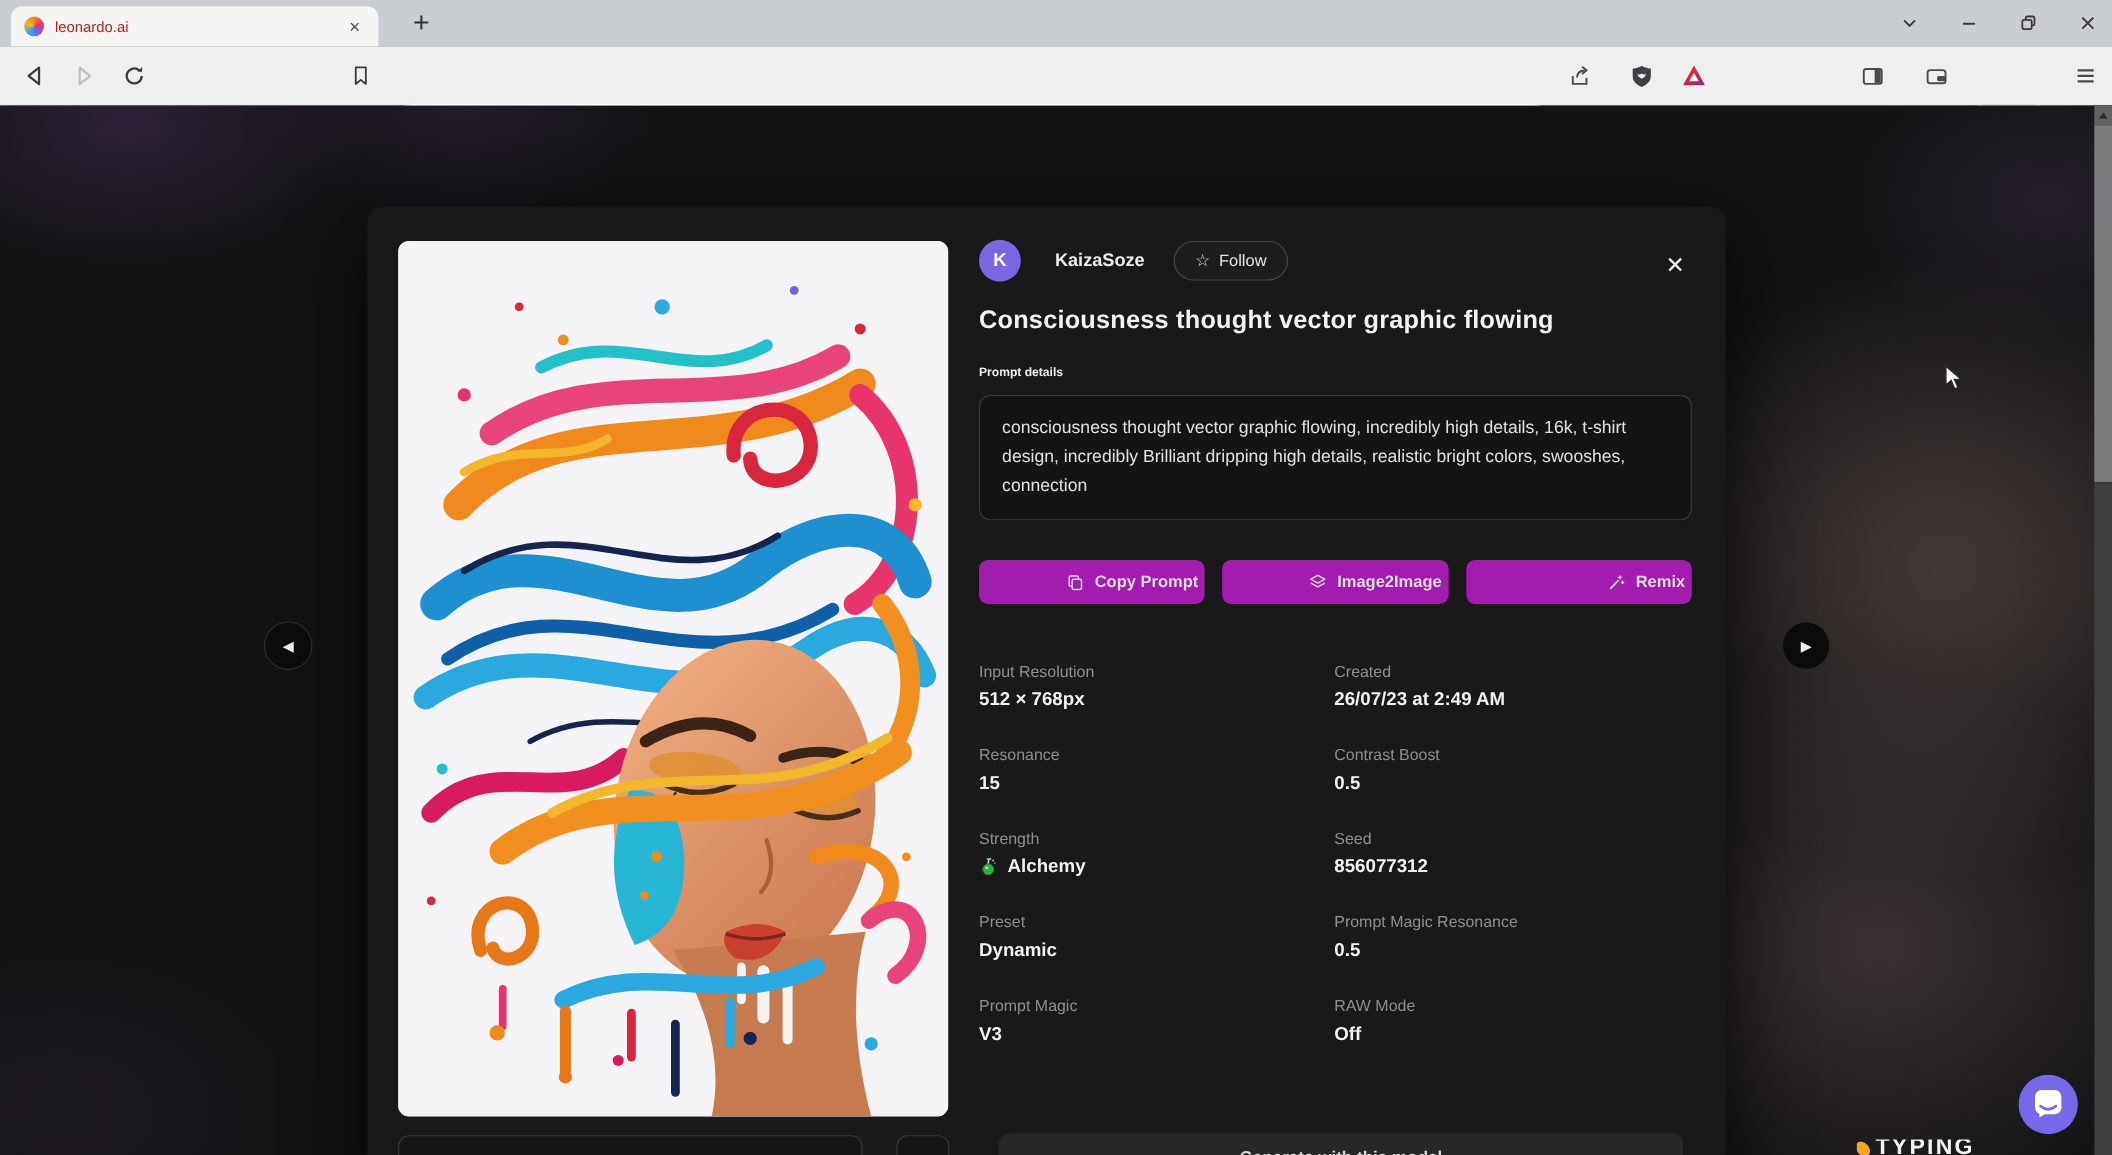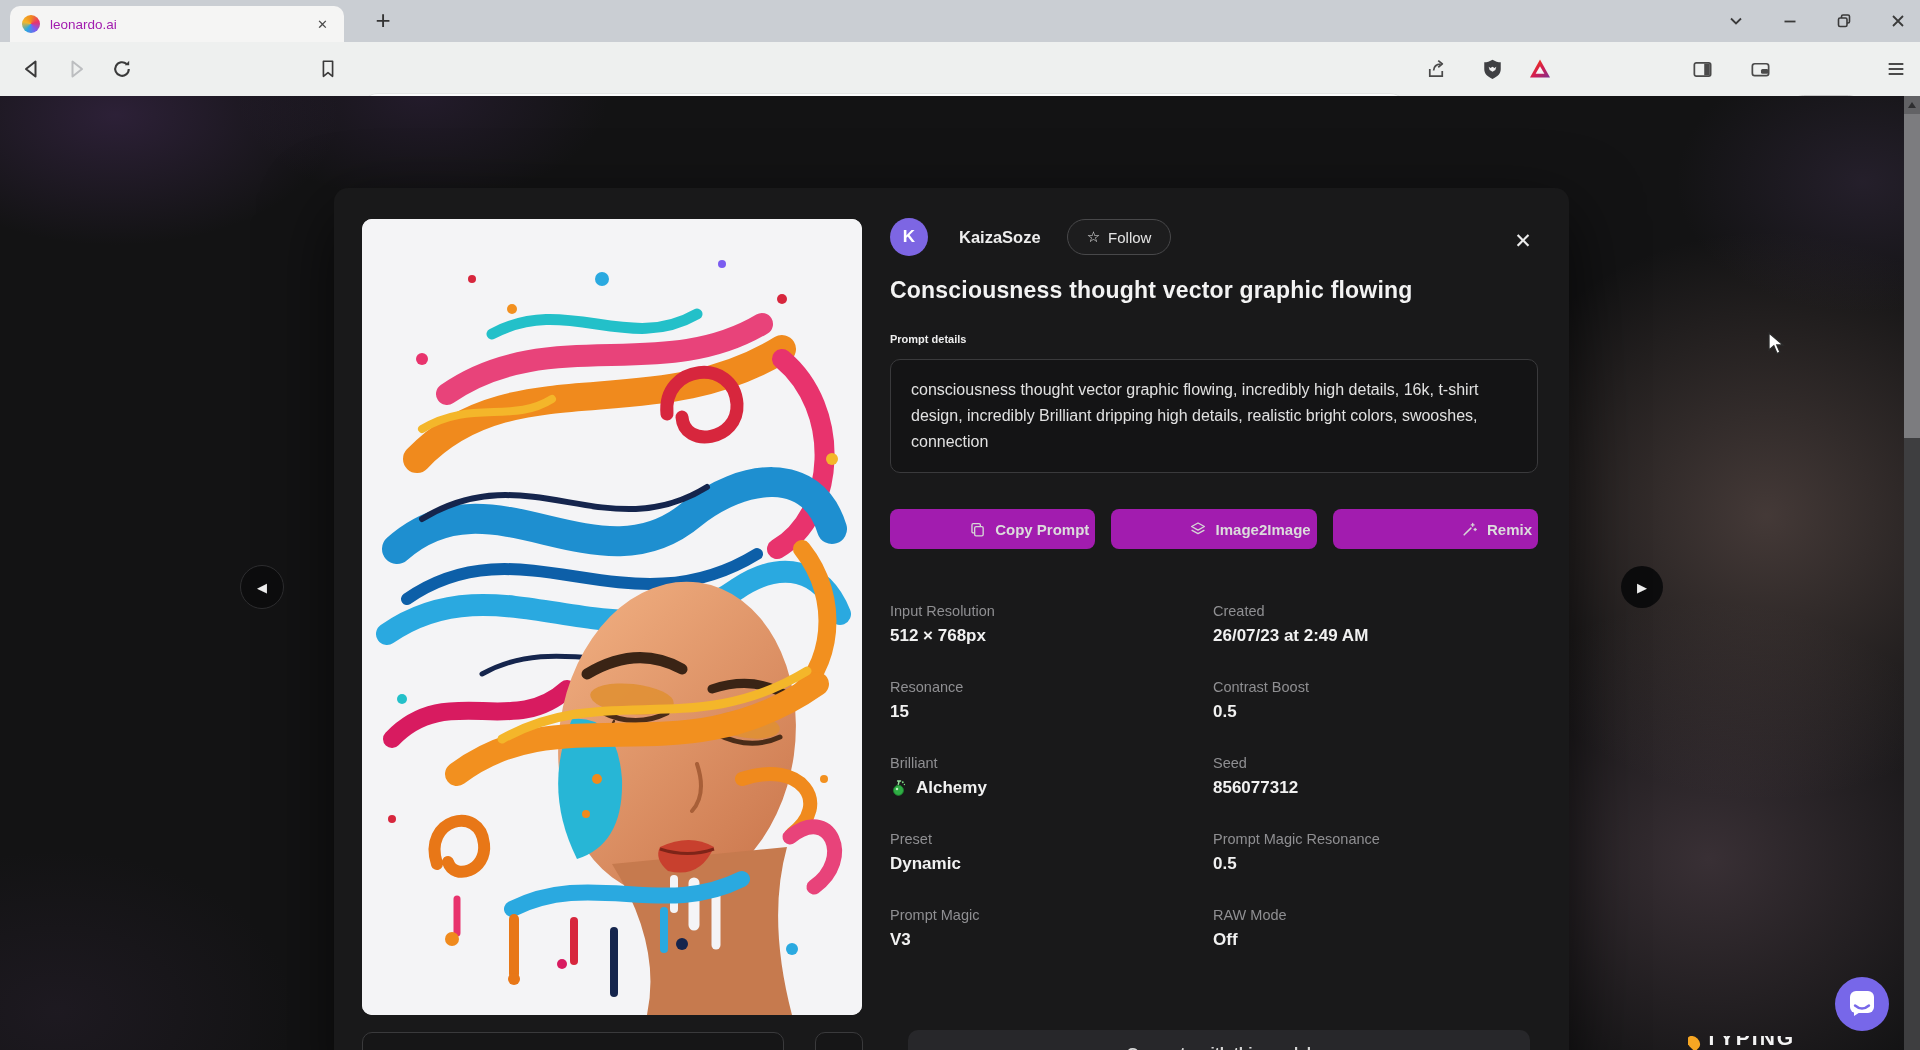--- a/index.html
+++ b/index.html
@@ -5,21 +5,21 @@
   html,body{margin:0;padding:0;background:#000;}
   .stage{position:relative;width:1920px;height:1050px;overflow:hidden;
          font-family:"Liberation Sans",sans-serif;background:#121213;}
 
   
   .tabbar{position:absolute;top:0;left:0;right:0;height:42px;background:#caced3;}
   .tab{position:absolute;left:10px;top:6px;width:334px;height:36px;background:#f5f5f4;
        border-radius:10px 10px 0 0;display:flex;align-items:center;padding:0 12px;gap:10px;box-sizing:border-box;}
   .favicon{width:18px;height:18px;border-radius:50%;
            background:conic-gradient(#f08a1d,#e8336d,#7b5cf0,#2aa9e0,#f4b62a,#f08a1d);}
-  .tab-title{flex:1;font-size:13.5px;color:#a21caf;white-space:nowrap;overflow:hidden;}
+  .tab-title{flex:1;font-size:13.5px;color:#b91c1c;white-space:nowrap;overflow:hidden;}
   .tab-close{color:#4a4a4a;font-size:13px;padding:2px 4px;}
   .newtab{position:absolute;left:366px;top:3px;font-size:26px;font-weight:300;color:#333;width:34px;height:34px;
           display:flex;align-items:center;justify-content:center;}
   .wincontrols{position:absolute;right:14px;top:0;height:42px;display:flex;align-items:center;gap:38px;}
   .wincontrols svg{display:block;}
 
   .toolbar{position:absolute;top:42px;left:0;right:0;height:54px;background:#eef0ef;}
   .tool-ic{position:absolute;top:15px;width:24px;height:24px;display:flex;align-items:center;justify-content:center;}
   .urlbar{position:absolute;left:360px;top:51px;width:1048px;height:36px;background:#fbfcfc;border-radius:18px;
           display:flex;align-items:center;padding:0 16px;gap:11px;box-sizing:border-box;box-shadow:0 0 0 1px #e3e5e4 inset;}
@@ -75,21 +75,21 @@
   .action-btn{flex:1;height:40px;background:#a21caf;border:0;border-radius:8px;display:flex;align-items:center;
               justify-content:flex-end;gap:9px;color:#dcdcdc;font-size:15px;font-weight:600;}
   .details{display:grid;grid-template-columns:323px 1fr;row-gap:33px;margin-top:54px;}
   .detail .label{font-size:14.5px;color:#8f8f92;margin-bottom:7px;}
   .detail .value{font-size:17px;font-weight:700;color:#f1f1f1;display:flex;align-items:center;gap:8px;}
   .generate-btn{position:absolute;left:574px;top:842px;width:622px;height:46px;background:#27272a;border-radius:10px;
                 color:#d6d6d6;font-size:15.5px;font-weight:600;display:flex;align-items:center;justify-content:center;}
 
   
   .chat-bubble{position:absolute;left:1835px;top:881px;width:54px;height:54px;border-radius:50%;}
-  .watermark{position:absolute;left:1688px;top:940px;display:flex;align-items:flex-end;gap:6px;height:14px;overflow:hidden;}
+  .watermark{position:absolute;left:1688px;top:940px;display:flex;align-items:center;gap:6px;height:14px;overflow:hidden;}
   .watermark .flame{width:11px;height:15px;background:#f6a623;border-radius:50% 50% 50% 0;transform:rotate(-45deg);margin-top:2px;}
   .watermark .wm-text{color:#f4f4f4;font-weight:800;font-size:21px;letter-spacing:2px;}
   .cursor{position:absolute;left:1768px;top:236px;pointer-events:none;}
 </style>
 </head>
 <body>
 
 <div class="stage">
 
   <div class="tabbar">
@@ -345,21 +345,21 @@
           </div>
           <div class="detail">
             <div class="label">Resonance</div>
             <div class="value">15</div>
           </div>
           <div class="detail">
             <div class="label">Contrast Boost</div>
             <div class="value">0.5</div>
           </div>
           <div class="detail">
-            <div class="label">Brilliant</div>
+            <div class="label">Strength</div>
             <div class="value">
               <svg width="18" height="18" viewBox="0 0 20 20">
                   <path d="M8.4 2.2h3.4M10.1 2.2l-1 4.6" stroke="#9adf9f" stroke-width="1.6" stroke-linecap="round"></path>
                   <circle cx="9.4" cy="12.6" r="5.6" fill="#2fae44" stroke="#1c7a2e" stroke-width="1"></circle>
                   <circle cx="7.8" cy="11" r="1.4" fill="#bdf0c0"></circle>
                   <circle cx="14.2" cy="3.6" r="1" fill="#7ddc84"></circle>
                   <circle cx="16" cy="6.2" r=".8" fill="#7ddc84"></circle>
                 </svg>
               <span>Alchemy</span>
             </div>

